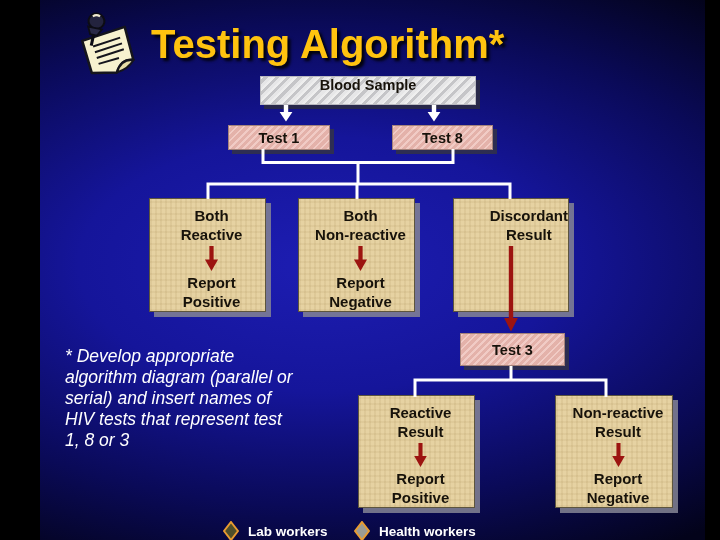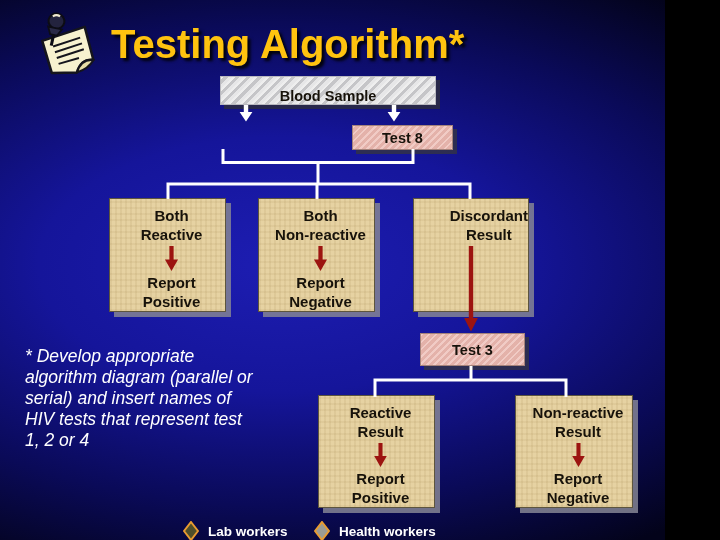--- a/index.html
+++ b/index.html
@@ -1,41 +1,42 @@
 <!DOCTYPE html>
 <html><head>
 <meta charset="utf-8">
 <style>
   html,body{margin:0;padding:0;background:#000;}
   .slide{
     position:relative;width:665px;height:540px;overflow:hidden;
     font-family:"Liberation Sans","DejaVu Sans",sans-serif;
     background:radial-gradient(ellipse 95% 62% at 42% 49%,
       #1d1db2 0%, #15159a 38%, #0a0a58 72%, #03031a 100%);
+    margin-left:40px;
   }
   .overlay{position:absolute;left:0;top:0;width:720px;height:540px;z-index:6;pointer-events:none;}
   .title-icon{position:absolute;left:24px;top:8px;z-index:2;}
   .page-title{
     position:absolute;left:111px;top:22px;margin:0;z-index:2;
     font-size:40px;font-weight:bold;color:#ffc30f;letter-spacing:0px;
     text-shadow:3px 3px 3px rgba(0,0,0,0.9);
   }
   .box{
     position:absolute;box-sizing:border-box;z-index:3;
     display:flex;flex-direction:column;align-items:center;text-align:center;
     font-weight:bold;color:#17120a;
   }
   .pre{white-space:pre-line;}
   .gray{
     background-color:#d9d9d9;
     background-image:repeating-linear-gradient(135deg,
       rgba(255,255,255,0.55) 0 2px, rgba(165,165,172,0.38) 2px 5px, rgba(244,244,246,0.5) 5px 8px);
     border:1px solid #b9b9bf;
     box-shadow:4px 4px 0 rgba(45,45,65,0.85);
-    font-size:14.5px;justify-content:flex-end;
+    font-size:14.5px;justify-content:flex-start;
   }
   .pink{
     background-color:#ecbab2;
     background-image:repeating-linear-gradient(135deg,
       rgba(255,255,255,0.25) 0 2px, rgba(190,140,132,0.18) 2px 5px);
     border:1px solid #a5837b;
     box-shadow:4px 4px 0 rgba(50,50,70,0.85);
     font-size:14.5px;justify-content:center;
   }
   .tan{
@@ -92,20 +93,23 @@
       <path d="M24 20 L38 20 L34.5 27 L27.5 27 Z" fill="#2a2a46" stroke="#0c0c14" stroke-width="1.8"></path>
       <path d="M31 27 L31 38" stroke="#0c0c14" stroke-width="3"></path>
     </g>
   </svg>
   <h1 class="page-title">Testing Algorithm*</h1>
 
   <div class="box gray" style="left:220px;top:76px;width:216px;height:29px;">
     <div>Blood Sample</div>
   </div>
 
+  <div class="box pink" style="left:188px;top:125px;width:102px;height:25px;">
+    <div>Test 1</div>
+  </div>
   <div class="box pink" style="left:352px;top:125px;width:101px;height:25px;">
     <div>Test 8</div>
   </div>
 
   <div class="box tan" style="left:109px;top:198px;width:117px;height:114px;">
     <div class="pre">Both
 Reactive</div>
     <svg class="redarrow" width="15" height="26" viewBox="0 0 15 26">
       <path d="M5.3 0 L9.7 0 L9.7 14 L14.3 14 L7.5 26 L0.7 14 L5.3 14 Z" fill="#9c1410"></path>
     </svg>
@@ -149,21 +153,21 @@
       <path d="M5.3 0 L9.7 0 L9.7 14 L14.3 14 L7.5 26 L0.7 14 L5.3 14 Z" fill="#9c1410"></path>
     </svg>
     <div class="pre">Report
 Negative</div>
   </div>
 
   <div class="footnote pre">* Develop appropriate
 algorithm diagram (parallel or
 serial) and insert names of
 HIV tests that represent test
-1, 2 or 4</div>
+1, 8 or 3</div>
 
   <div class="legend-item" style="left:183px;">
     <svg width="16" height="20" viewBox="0 0 16 20">
       <polygon points="8,1 15,10 8,19 1,10" stroke="#e89b30" stroke-width="2" fill="#4f4f2a"></polygon>
     </svg>
     <span>Lab workers</span>
   </div>
   <div class="legend-item" style="left:314px;">
     <svg width="16" height="20" viewBox="0 0 16 20">
       <polygon points="8,1 15,10 8,19 1,10" stroke="#e89b30" stroke-width="2" fill="#9b9b93"></polygon>

